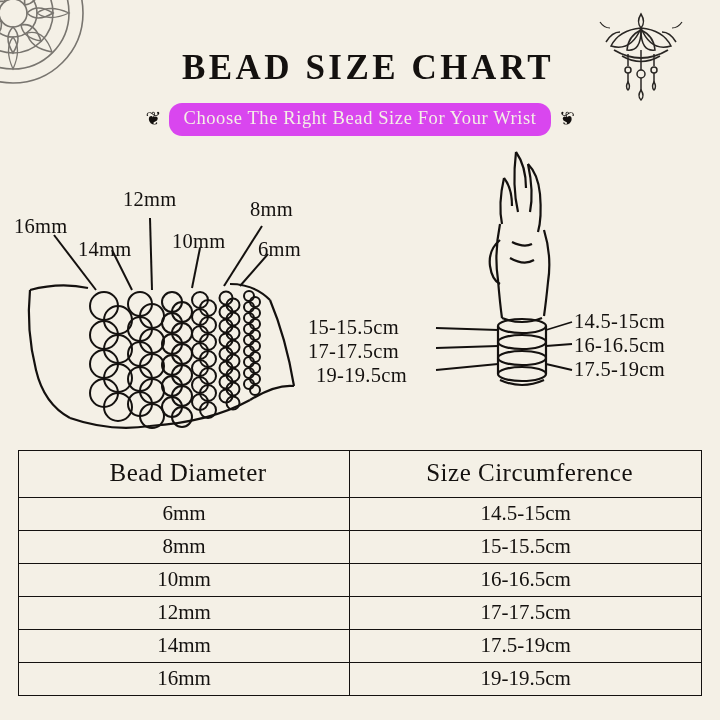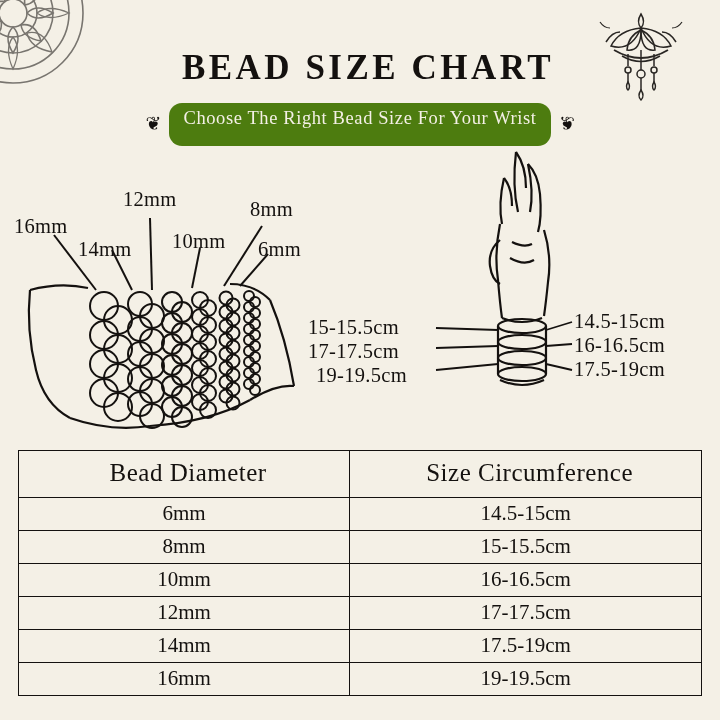--- a/index.html
+++ b/index.html
@@ -51,25 +51,25 @@
     position: absolute;
     top: 103px;
     left: 0;
     width: 720px;
     display: flex;
     align-items: center;
     justify-content: center;
     gap: 8px;
   }
   .subtitle-pill {
-    background: #4d7c0f;
+    background: #d946ef;
     color: #f4f0e6;
     font-size: 18.5px;
     letter-spacing: 0.6px;
-    padding: 5px 14px 17px 14px;
+    padding: 5px 14px 7px 14px;
     border-radius: 13px;
     white-space: nowrap;
   }
   .flourish {
     font-size: 19px;
     color: #14110f;
     line-height: 1;
     transform: translateY(-1px);
   }
   .flourish.right { transform: translateY(-1px) scaleX(-1); }

